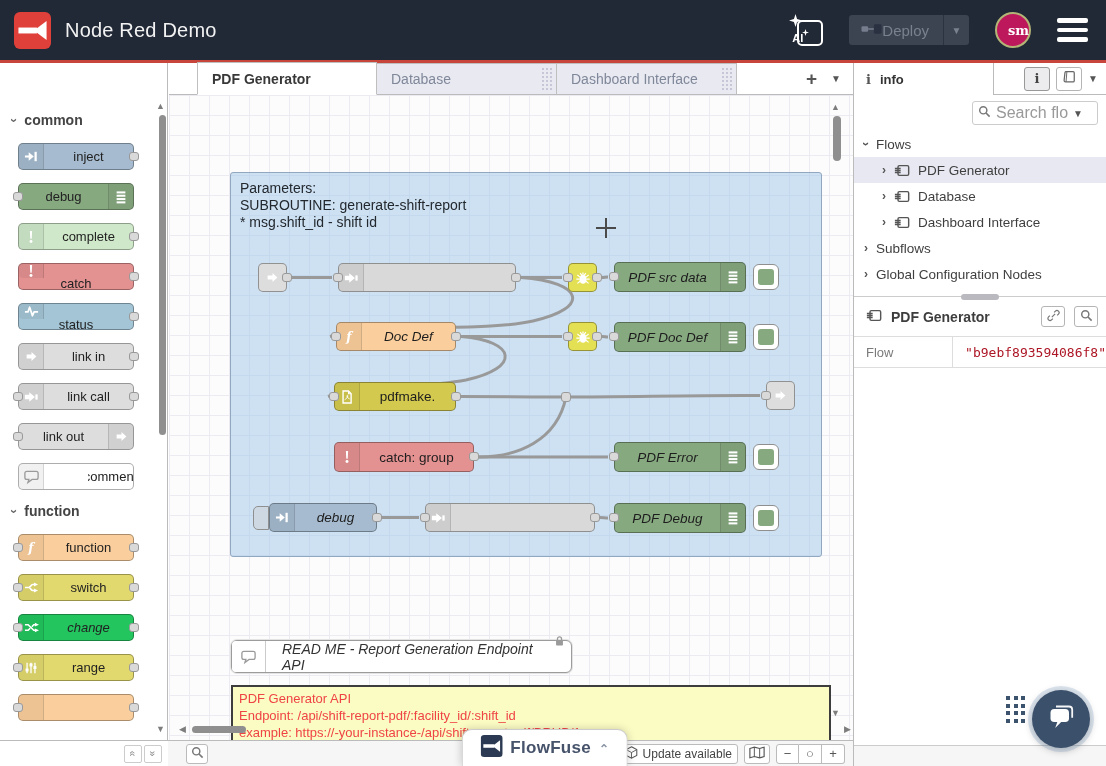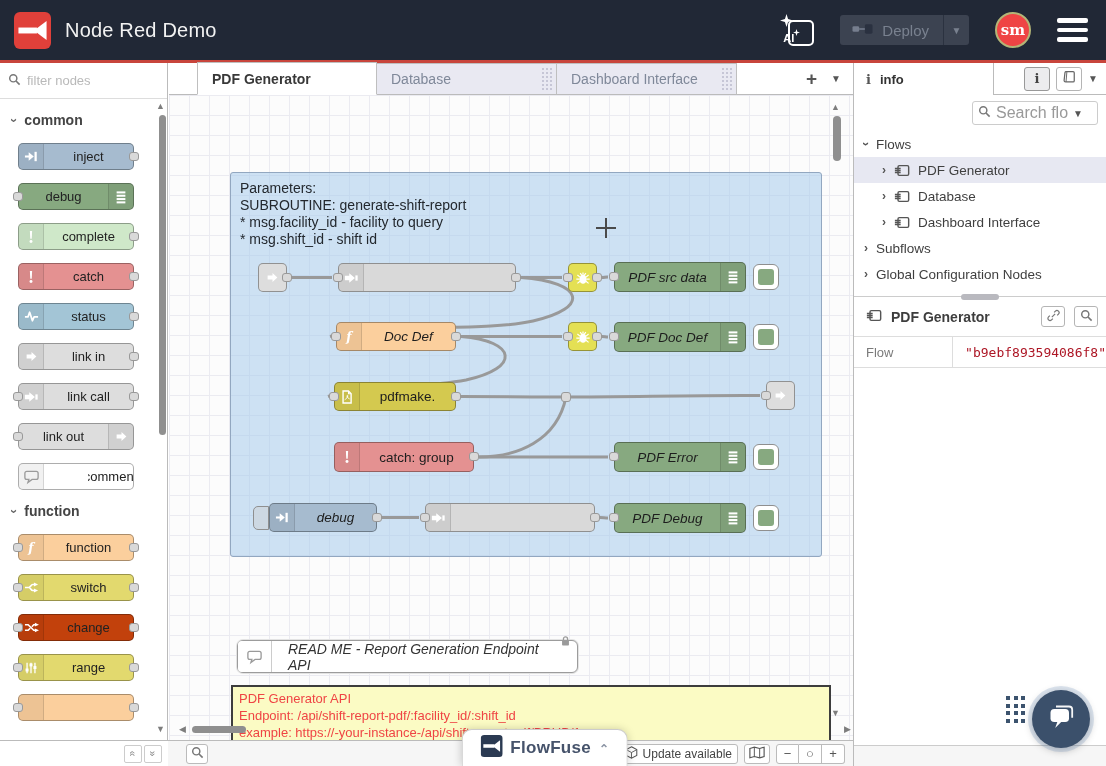--- a/index.html
+++ b/index.html
@@ -12,26 +12,26 @@
             display:flex; align-items:center; padding:0 18px 0 14px; }
   .brand-logo { width:37px; height:37px; flex:none; }
   #header-title { color:#f2f2f2; font-size:20px; margin-left:14px; letter-spacing:.2px; }
   #header-right { margin-left:auto; display:flex; align-items:center; gap:26px; }
   .ai-widget { position:relative; width:34px; height:34px; }
   .ai-box { position:absolute; right:0; bottom:1px; width:26px; height:26px; border:2px solid #fff; border-radius:5px; }
   .ai-text { position:absolute; right:20px; bottom:3px; color:#fff; font-size:11px; font-weight:bold; }
   .ai-star { position:absolute; left:0; top:0; }
   .ai-star2 { position:absolute; left:13px; top:9px; }
   .deploy-btn { height:30px; background:#3c4351; border-radius:3px; display:flex; align-items:center; color:#79818f; font-size:15px; }
-  .deploy-main { display:flex; align-items:center; gap:9px; padding:0 14px 0 12px; }
+  .deploy-main { display:flex; align-items:center; gap:0; padding:0 14px 0 12px; }
   .deploy-caret { width:26px; align-self:stretch; display:flex; align-items:center; justify-content:center;
                   border-left:1px solid #2b3240; font-size:10px; }
-  .avatar { width:36px; height:36px; border-radius:50%; background:#ef4444; border:2px solid #b3b577;
-            display:flex; align-items:center; justify-content:center; color:#fff;
-            font-family:"DejaVu Serif",serif; font-weight:bold; font-size:15px; }
+  .avatar { width:36px; height:36px; border-radius:50%; background:#be185d; border:2px solid #b3b577;
+            display:flex; align-items:center; justify-content:flex-end; color:#fff;
+            font-family:"DejaVu Serif",serif; font-weight:bold; font-size:13px; }
   .burger { display:flex; flex-direction:column; gap:5px; cursor:pointer; }
   .burger span { display:block; width:31px; height:4.5px; background:#fff; border-radius:2px; }
 
   
   #palette { position:absolute; left:0; top:63px; width:168px; bottom:0; background:#fff;
              border-right:1px solid #bbb; }
   #palette-filter { height:36px; border-bottom:1px solid #ddd; display:flex; align-items:center; padding:0 8px; gap:6px; }
   #palette-filter input { border:none; outline:none; width:110px; font-size:13px; color:#555; font-family:inherit; }
   #palette-filter input::placeholder { color:#b9b9b9; }
   #palette-body { position:absolute; top:36px; left:0; right:0; bottom:26px; overflow:hidden; }
@@ -208,27 +208,20 @@
     </div>
     <div class="burger">
       <span></span>
       <span></span>
       <span></span>
     </div>
   </div>
 </div>
 
 <div id="palette">
-  <div id="palette-filter">
-    <span id="pal-search-icon"><svg width="13" height="13" viewBox="0 0 16 16">
-          <circle cx="6.5" cy="6.5" r="4.4" stroke="#777" stroke-width="1.8" fill="none"></circle>
-          <path d="M9.9 9.9l4.4 4.4" stroke="#777" stroke-width="2"></path>
-        </svg></span>
-    <input type="text" placeholder="filter nodes" style="">
-  </div>
   <div id="palette-body">
       <div class="pal-cat-label">
         <span class="chev down">›</span>
         <span>common</span>
       </div>
       <div class="pal-node" style="background: rgb(166, 187, 207);">
         <span class="icon-strip left">
           <svg width="15" height="15" viewBox="0 0 16 16">
             <path d="M1 8h5.5" stroke="#fff" stroke-width="2.2" fill="none"></path>
             <path d="M5 3.5 10.5 8 5 12.5z" fill="#fff"></path>
@@ -257,33 +250,33 @@
           <svg width="14" height="14" viewBox="0 0 16 16">
             <g fill="#fff">
               <path d="M6.7 1h2.6l-.5 9H7.2z"></path>
               <circle cx="8" cy="13.2" r="1.7"></circle>
             </g>
           </svg>
         </span>
         <span class="nlabel">complete</span>
         <span class="port out"></span>
       </div>
-      <div class="pal-node" style="background: rgb(228, 145, 145);">
+      <div class="pal-node" style="background: rgb(228, 145, 145); flex-direction: column;">
         <span class="icon-strip left">
           <svg width="14" height="14" viewBox="0 0 16 16">
             <g fill="#fff">
               <path d="M6.7 1h2.6l-.5 9H7.2z"></path>
               <circle cx="8" cy="13.2" r="1.7"></circle>
             </g>
           </svg>
         </span>
         <span class="nlabel">catch</span>
         <span class="port out"></span>
       </div>
-      <div class="pal-node" style="background: rgb(163, 197, 214);">
+      <div class="pal-node" style="background: rgb(163, 197, 214); flex-direction: column;">
         <span class="icon-strip left">
           <svg width="15" height="15" viewBox="0 0 16 16">
             <path d="M1 8.5h3.2L6 3.5l3 9 1.8-4h4.2" stroke="#fff" stroke-width="1.9" fill="none" stroke-linejoin="round"></path>
           </svg>
         </span>
         <span class="nlabel">status</span>
         <span class="port out"></span>
       </div>
       <div class="pal-node" style="background: rgb(221, 221, 221);">
         <span class="icon-strip left">
@@ -340,21 +333,21 @@
         <span class="icon-strip left">
           <svg width="15" height="15" viewBox="0 0 16 16">
             <path d="M1 8h4c2.2 0 2.2-3.2 4.4-3.2h1.6M5 8c2.2 0 2.2 3.2 4.4 3.2H11" stroke="#fff" stroke-width="1.8" fill="none"></path>
             <path d="M10.6 2.6 15 4.8l-4.4 2.2zM10.6 9 15 11.2l-4.4 2.2z" fill="#fff"></path>
           </svg>
         </span>
         <span class="nlabel">switch</span>
         <span class="port in"></span>
         <span class="port out"></span>
       </div>
-      <div class="pal-node" style="background: #c2410c;">
+      <div class="pal-node" style="background: #22c55e; font-style: italic;">
         <span class="icon-strip left">
           <svg width="15" height="15" viewBox="0 0 16 16">
             <path d="M1 5h3.4l6 6h2M1 11h3.4l2.2-2.2M8.4 7.2 10.4 5h2" stroke="#fff" stroke-width="1.7" fill="none"></path>
             <path d="M11.6 3 16 5l-4.4 2zM11.6 9 16 11l-4.4 2z" fill="#fff"></path>
           </svg>
         </span>
         <span class="nlabel">change</span>
         <span class="port in"></span>
         <span class="port out"></span>
       </div>
@@ -410,21 +403,20 @@
   <div id="tabbar-actions">
     <span class="tab-plus">+</span>
     <span class="caret">▼</span>
   </div>
 </div>
 
 <div id="canvas">
   <div id="group-box" style="left: 61px; top: 77px; width: 592px; height: 385px; background: rgba(166, 203, 235, 0.55); border-color: rgb(146, 167, 192);">
       <div class="group-line">Parameters:</div>
       <div class="group-line">SUBROUTINE: generate-shift-report</div>
-      <div class="group-line">* msg.facility_id - facility to query</div>
       <div class="group-line">* msg.shift_id - shift id</div>
     </div>
 
   <svg id="wire-layer" width="684" height="645">
     <path d="M123,182.5 C140,182.5 152,182.5 163,182.5"></path>
     <path d="M352,182.5 C368,182.5 380,182.5 393,182.5"></path>
     <path d="M352,182.5 C415,187 422,213 364,226 C315,237 212,228 161,241.5"></path>
     <path d="M433,182.5 C436,182.5 436,182 439,182"></path>
     <path d="M292,241.5 C330,241.5 360,241.5 393,241.5"></path>
     <path d="M292,241.5 C348,246 352,273 297,285 C250,294 200,288 159,301.5"></path>
@@ -605,21 +597,21 @@
             </g>
           </svg>
         </span>
         <span class="port in"></span>
         <span class="toggle-btn">
           <span class="toggle-in"></span>
         </span>
       </div>
     </div>
 
-  <div id="comment-node" style="left:68px;top:545px;width:341px;height:33px;">
+  <div id="comment-node" style="left:62px;top:545px;width:341px;height:33px;">
     <span class="icon-strip left" id="comment-icon">
         <svg width="17" height="17" viewBox="0 0 18 18">
           <path d="M4 3.5h10a2 2 0 0 1 2 2v4.6a2 2 0 0 1-2 2H9.6l-4.4 3.2 1-3.2H4a2 2 0 0 1-2-2V5.5a2 2 0 0 1 2-2z" fill="none" stroke="#9a9a9a" stroke-width="1.4"></path>
         </svg>
       </span>
     <span class="nlabel">READ ME - Report Generation Endpoint API</span>
     <span id="comment-lock"><svg width="11" height="12" viewBox="0 0 16 16">
           <rect x="3" y="7" width="10" height="7.5" rx="1.2" fill="#9a9a9a"></rect>
           <path d="M5 7V5a3 3 0 0 1 6 0v2" stroke="#9a9a9a" stroke-width="1.9" fill="none"></path>
         </svg></span>

